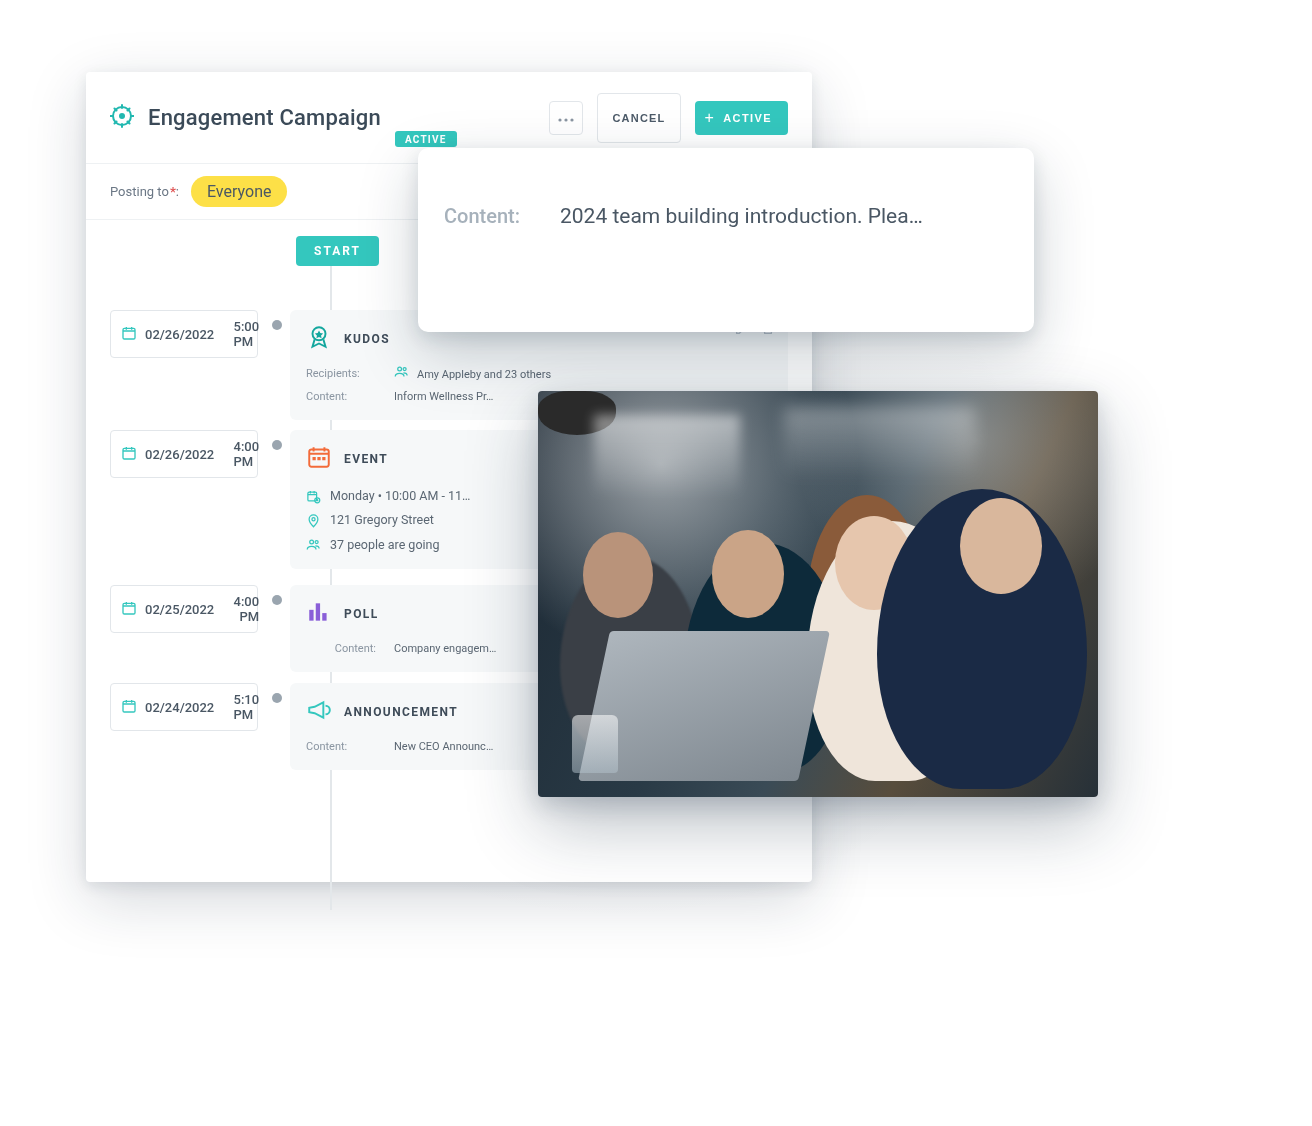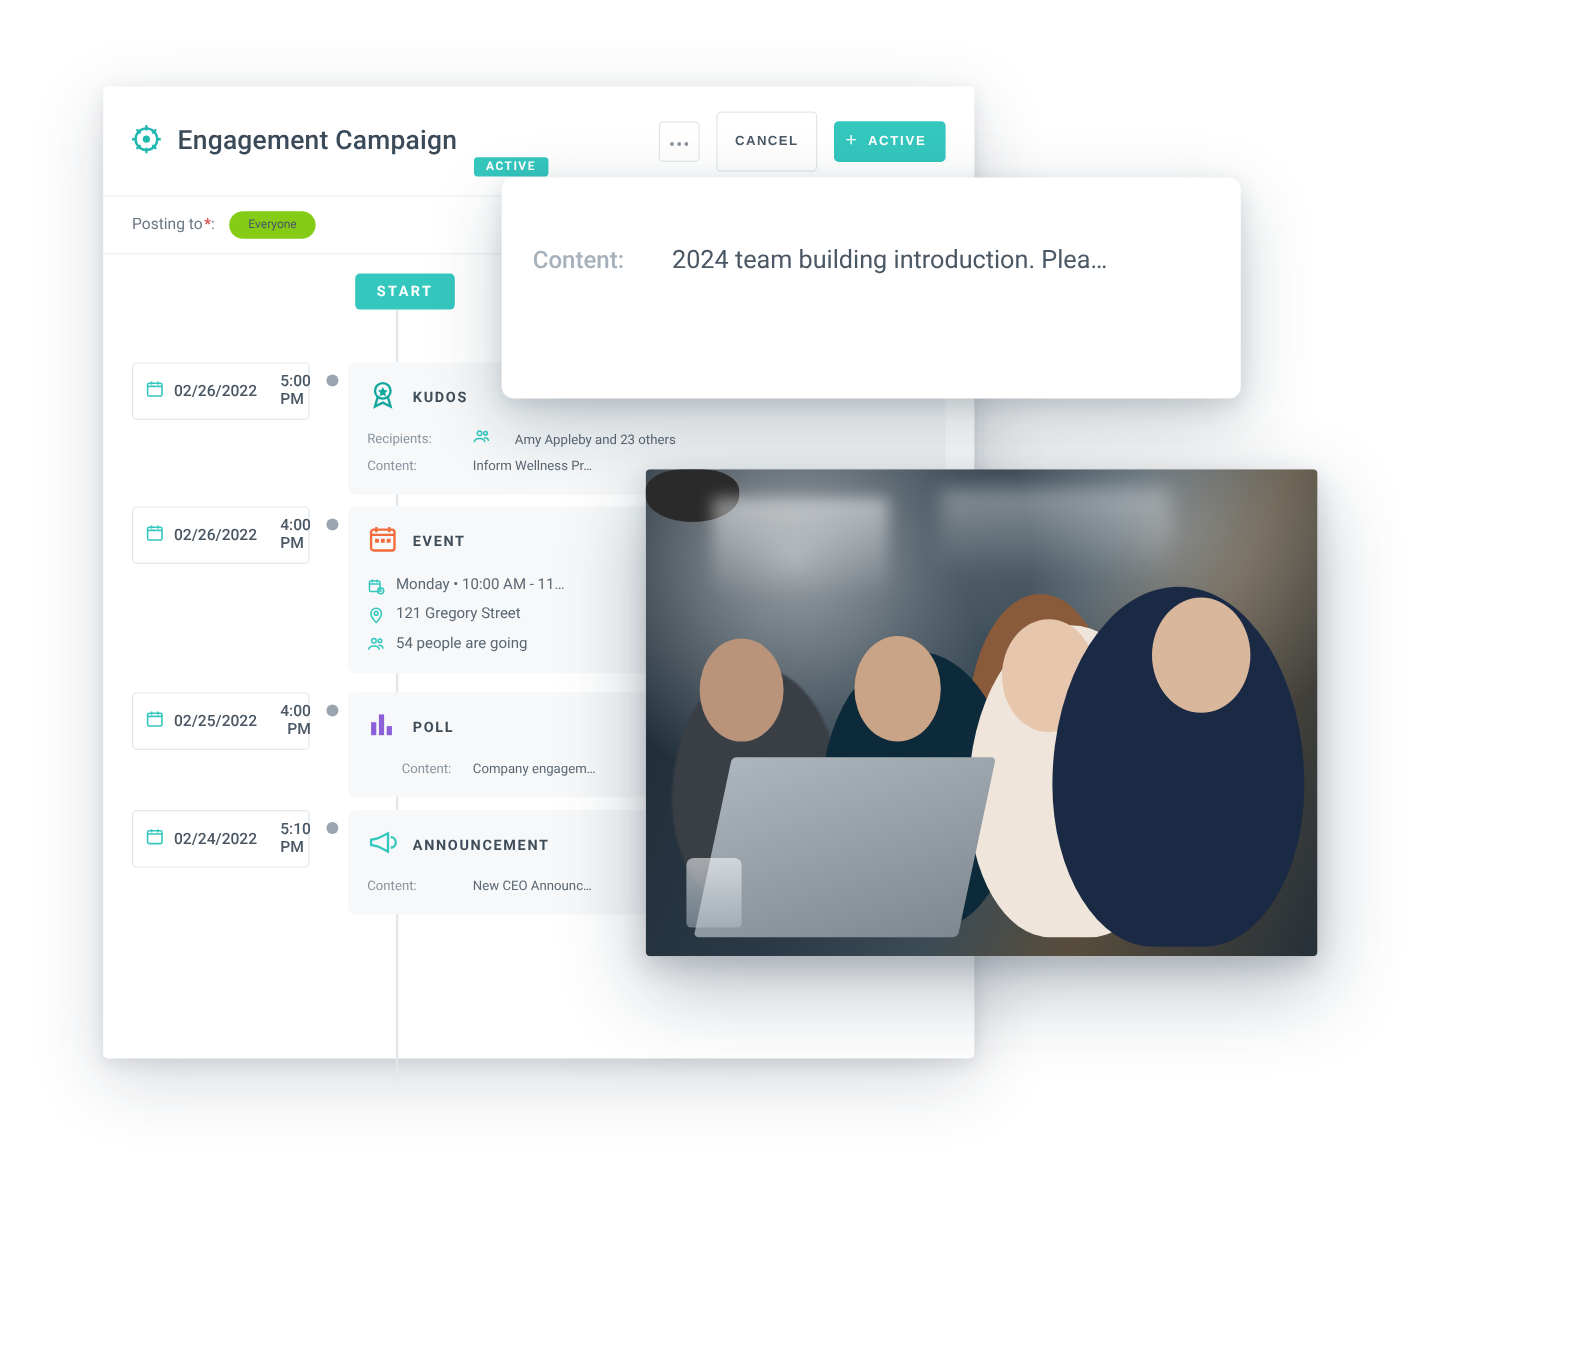--- a/index.html
+++ b/index.html
@@ -103,25 +103,25 @@
   .postrow {
     display: flex;
     align-items: center;
     padding: 12px 24px;
     gap: 12px;
     font-size: 13px;
     color: #6b7785;
   }
   .req { color: #e05656; font-weight: 700; margin-left: 1px; }
   .pill {
-    background: #84cc16;
+    background: #fde047;
     color: #4b5864;
     border-radius: 18px;
     padding: 6px 16px;
-    font-size: 10px;
+    font-size: 16px;
   }
 
   
   .timeline {
     position: relative;
     padding: 28px 24px 40px;
     height: 690px;
   }
   .vline {
     position: absolute;
@@ -200,21 +200,21 @@
   .card-actions svg { cursor: pointer; }
   .meta {
     font-size: 11px;
     color: #8a95a1;
     display: flex;
     gap: 18px;
     line-height: 1.9;
   }
   .meta .lbl { width: 70px; }
   .meta .val { color: #5b6773; }
-  .inline-ic { display: inline-flex; align-items: center; gap: 20px; color: #34c7be; }
+  .inline-ic { display: inline-flex; align-items: center; gap: 8px; color: #34c7be; }
   .inline-ic .t { color: #5b6773; }
   .evlist { font-size: 12.5px; color: #5b6773; line-height: 1.95; }
   .evlist .ln { display: flex; align-items: center; gap: 8px; }
   .evlist .ic { color: #34c7be; width: 16px; display: inline-flex; }
 
   
   .kudos-ic { color: #14a79e; }
   .event-ic { color: #f36b3a; }
   .poll-ic  { color: #8a5fd8; }
   .ann-ic   { color: #34c7be; }
@@ -495,21 +495,21 @@
             </div>
           <div class="ln">
               <span class="ic">
                 <svg width="15" height="15" viewBox="0 0 24 24" fill="none" stroke="currentColor" stroke-width="2">
                   <circle cx="9" cy="8" r="3"></circle>
                   <path d="M2 20c0-3 3-5 7-5s7 2 7 5"></path>
                   <circle cx="17" cy="8" r="2.4"></circle>
                   <path d="M15 14c3 0 6 1.5 6 4.5"></path>
                 </svg>
               </span>
-              <span>54 people are going</span>
+              <span>37 people are going</span>
             </div>
         </div>
       </div>
     </div>
 
     <div class="row r3">
       <div class="datebox">
         <span class="cal-icn">
           <svg width="16" height="16" viewBox="0 0 24 24" fill="none" stroke="currentColor" stroke-width="2">
               <rect x="3" y="5" width="18" height="16" rx="2"></rect>

